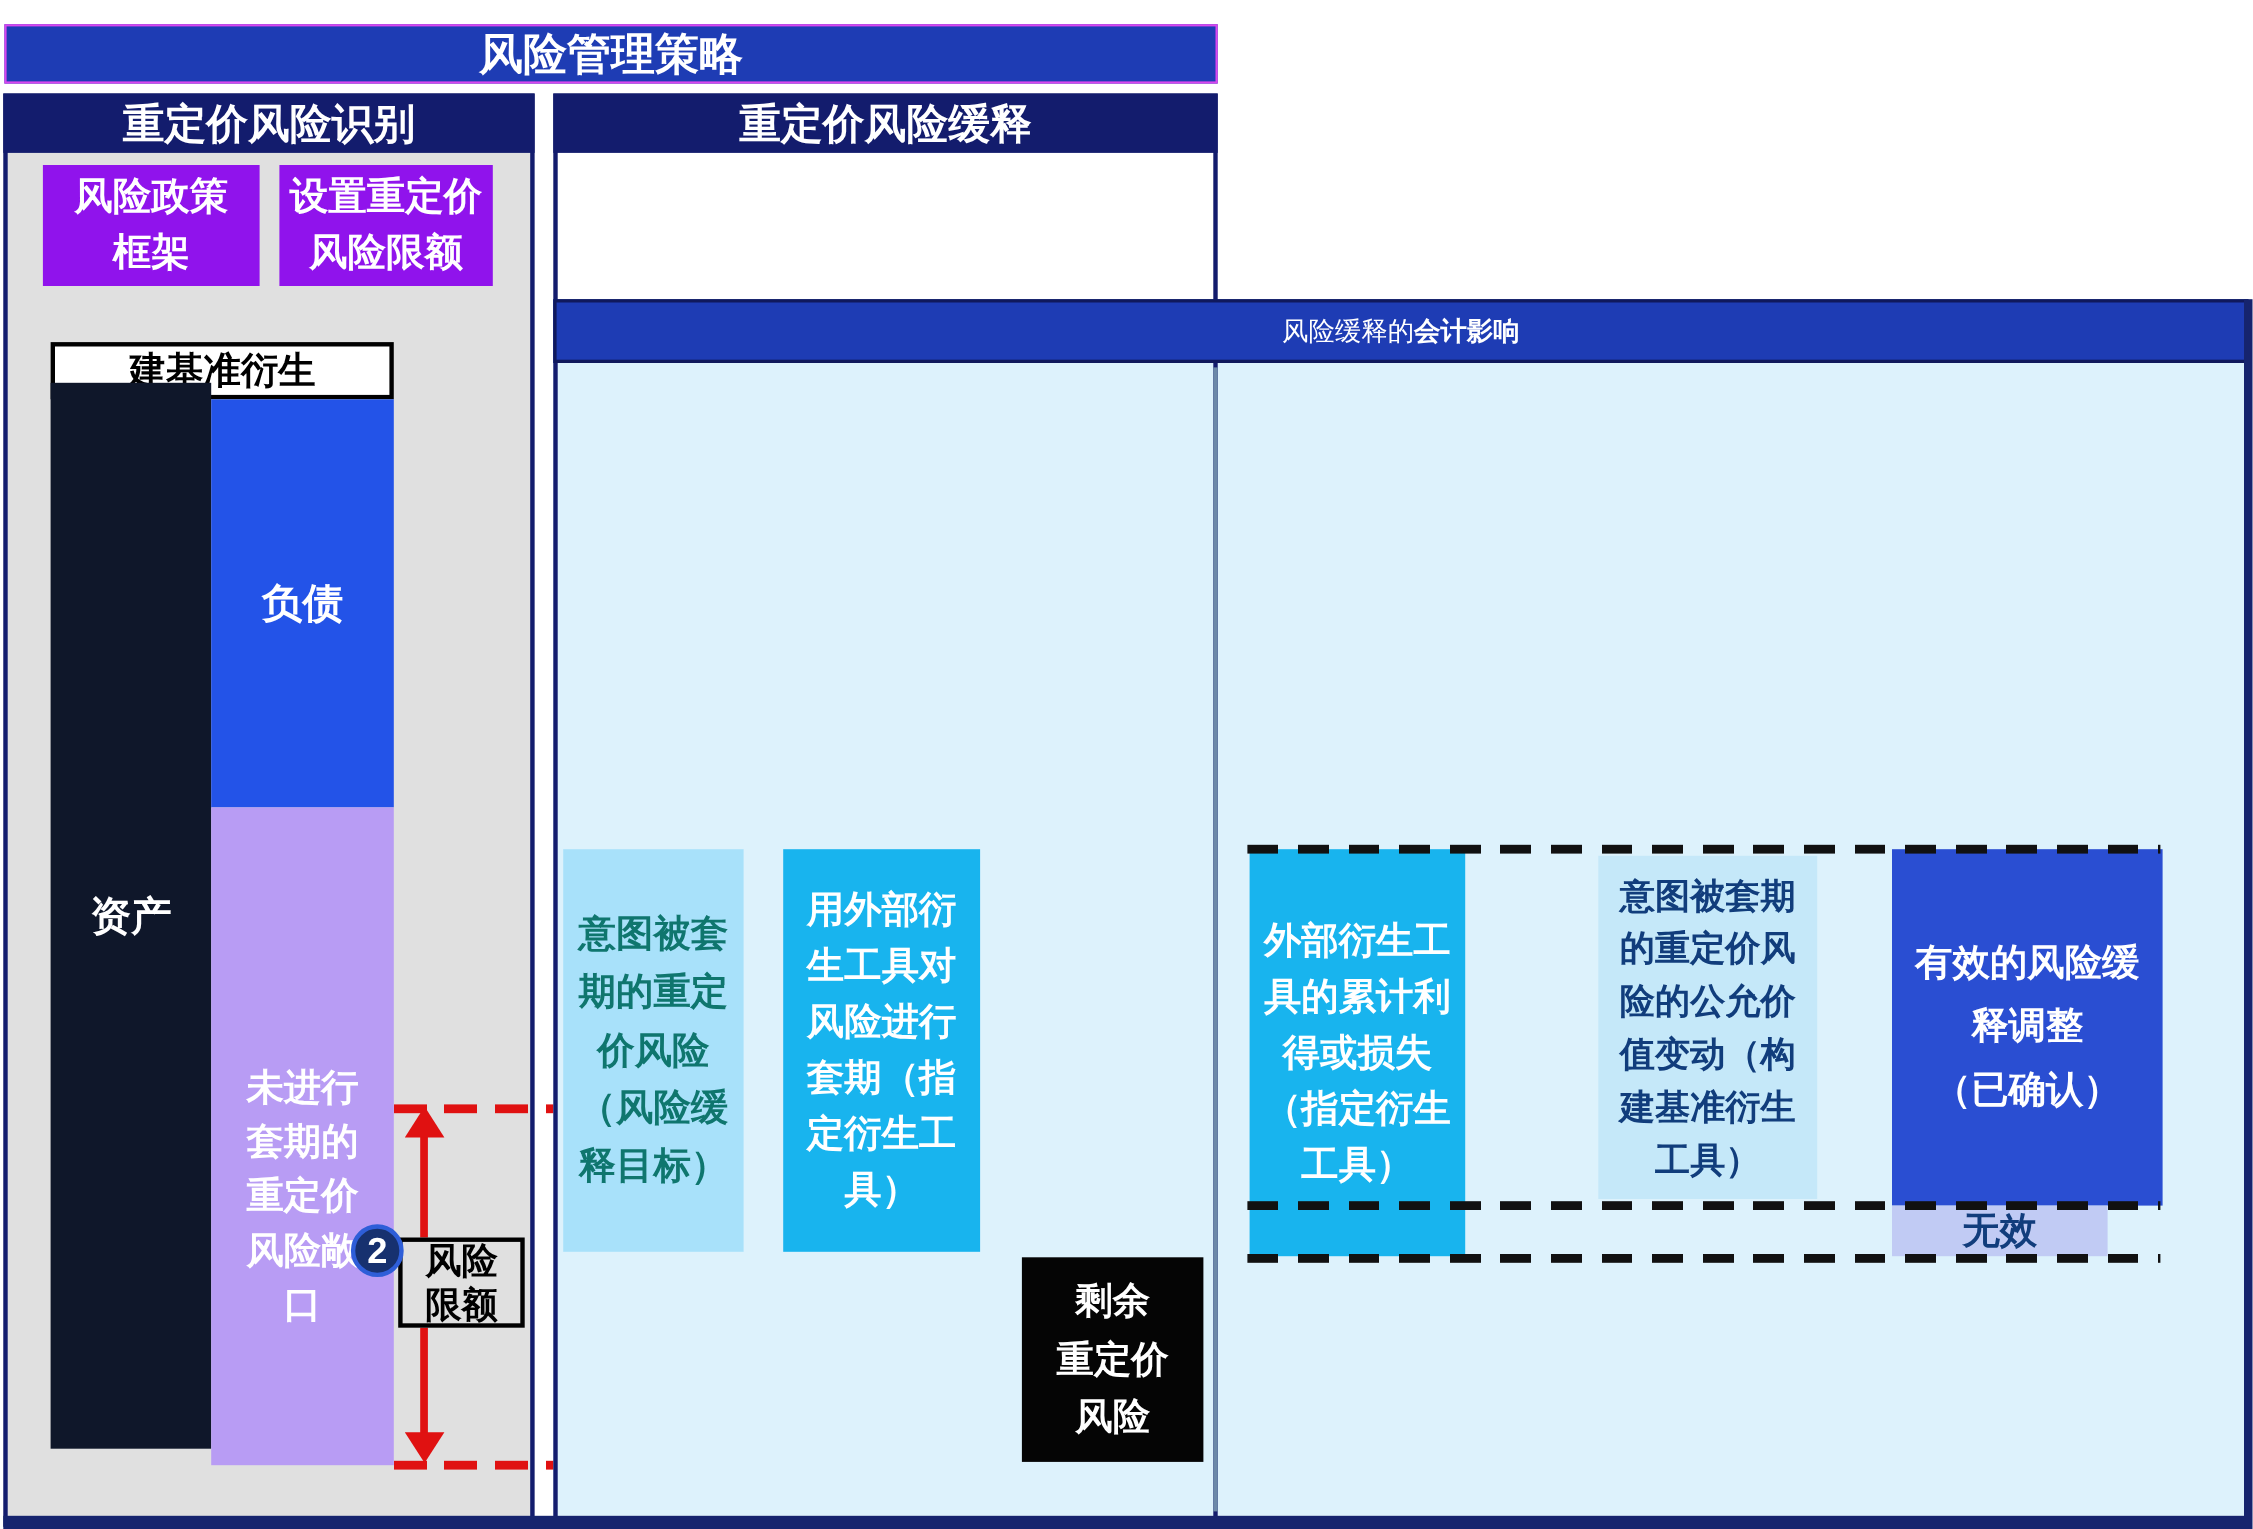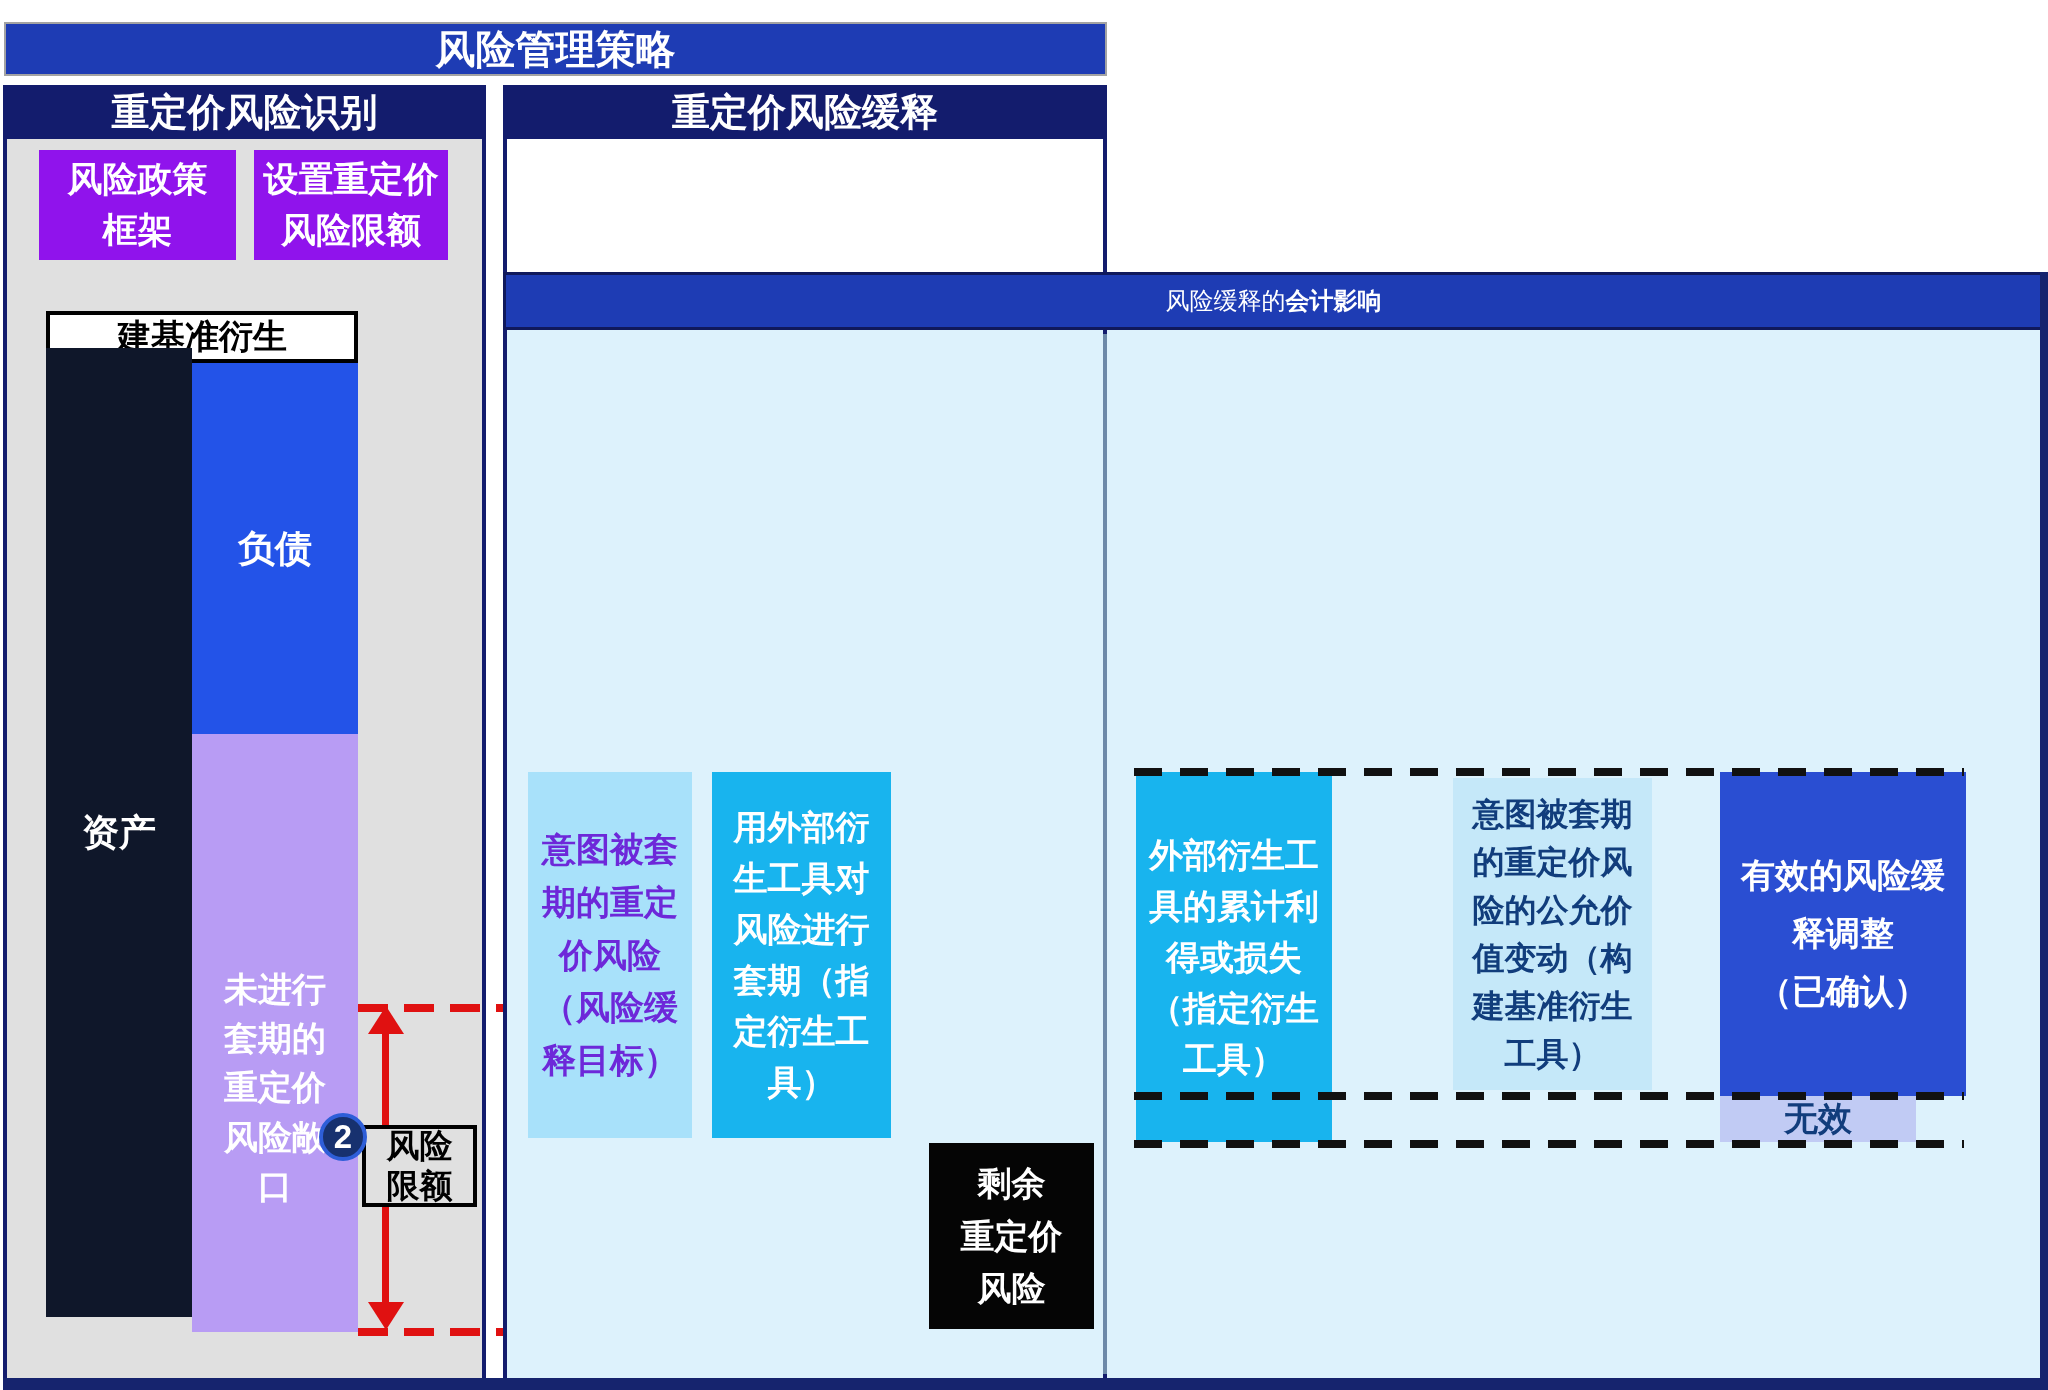--- a/index.html
+++ b/index.html
@@ -5,21 +5,21 @@
   html,body{margin:0;padding:0;background:#ffffff;}
   .canvas{
     position:relative;width:2048px;height:1390px;background:#ffffff;overflow:hidden;
     font-family:"Liberation Sans","DejaVu Sans",sans-serif;
   }
   .abs{position:absolute;box-sizing:border-box;}
   .ctr{display:flex;align-items:center;justify-content:center;text-align:center;}
   .pre{white-space:pre-line;}
 
   
-  .topbar{left:4px;top:22px;width:1103px;height:54px;background:#1e3cb4;border:2px solid #a3a3a3;
+  .topbar{left:4px;top:22px;width:1103px;height:54px;background:#1e3cb4;border:2px solid #d946ef;
           color:#fff;font-size:40px;font-weight:700;}
   .panel-header{background:#131c6d;color:#fff;font-size:38px;font-weight:700;}
   .left-header{left:3px;top:85px;width:483px;height:54px;}
   .mid-header{left:503px;top:85px;width:604px;height:54px;}
   .acct-bar{left:503px;top:272px;width:1541px;height:58px;background:#1e3cb4;border:3px solid #10195c;
             color:#fff;font-size:24px;}
   .acct-bar .bold{font-weight:800;}
 
   
   .left-panel{left:3px;top:85px;width:483px;height:1303px;background:#e0e0e0;border:4px solid #131c6d;}
@@ -51,21 +51,21 @@
   .arrow-shaft{left:382px;top:1032px;width:7px;height:276px;background:#e01111;}
   .tri{width:0;height:0;border-left:18px solid transparent;border-right:18px solid transparent;}
   .tri-up{left:368px;top:1006px;border-bottom:28px solid #e01111;}
   .tri-down{left:368px;top:1302px;border-top:28px solid #e01111;}
   .limit-box{left:362px;top:1125px;width:115px;height:82px;background:#e0e0e0;border:4px solid #000;
              color:#000;font-size:33px;font-weight:700;line-height:1.2;}
   .badge{left:319px;top:1113px;width:48px;height:48px;border-radius:50%;background:#17316f;
          border:4px solid #2e5ed8;color:#fff;font-size:33px;font-weight:700;}
 
   
-  .hedged-box{left:528px;top:772px;width:164px;height:366px;background:#a8e1fa;color:#6d28d9;
+  .hedged-box{left:512px;top:772px;width:164px;height:366px;background:#a8e1fa;color:#0f766e;
               font-size:34px;font-weight:600;line-height:1.55;}
   .deriv-box{left:712px;top:772px;width:179px;height:366px;background:#18b4ee;color:#fff;
              font-size:34px;font-weight:600;line-height:1.5;}
   .residual-box{left:929px;top:1143px;width:165px;height:186px;background:#050505;color:#fff;
                 font-size:34px;font-weight:600;line-height:1.55;}
 
   
   .cum-box{left:1136px;top:772px;width:196px;height:370px;background:#18b4ee;color:#fff;
            font-size:34px;font-weight:600;line-height:1.5;}
   .fv-box{left:1453px;top:778px;width:199px;height:312px;background:#c5e8f9;color:#113d7c;

